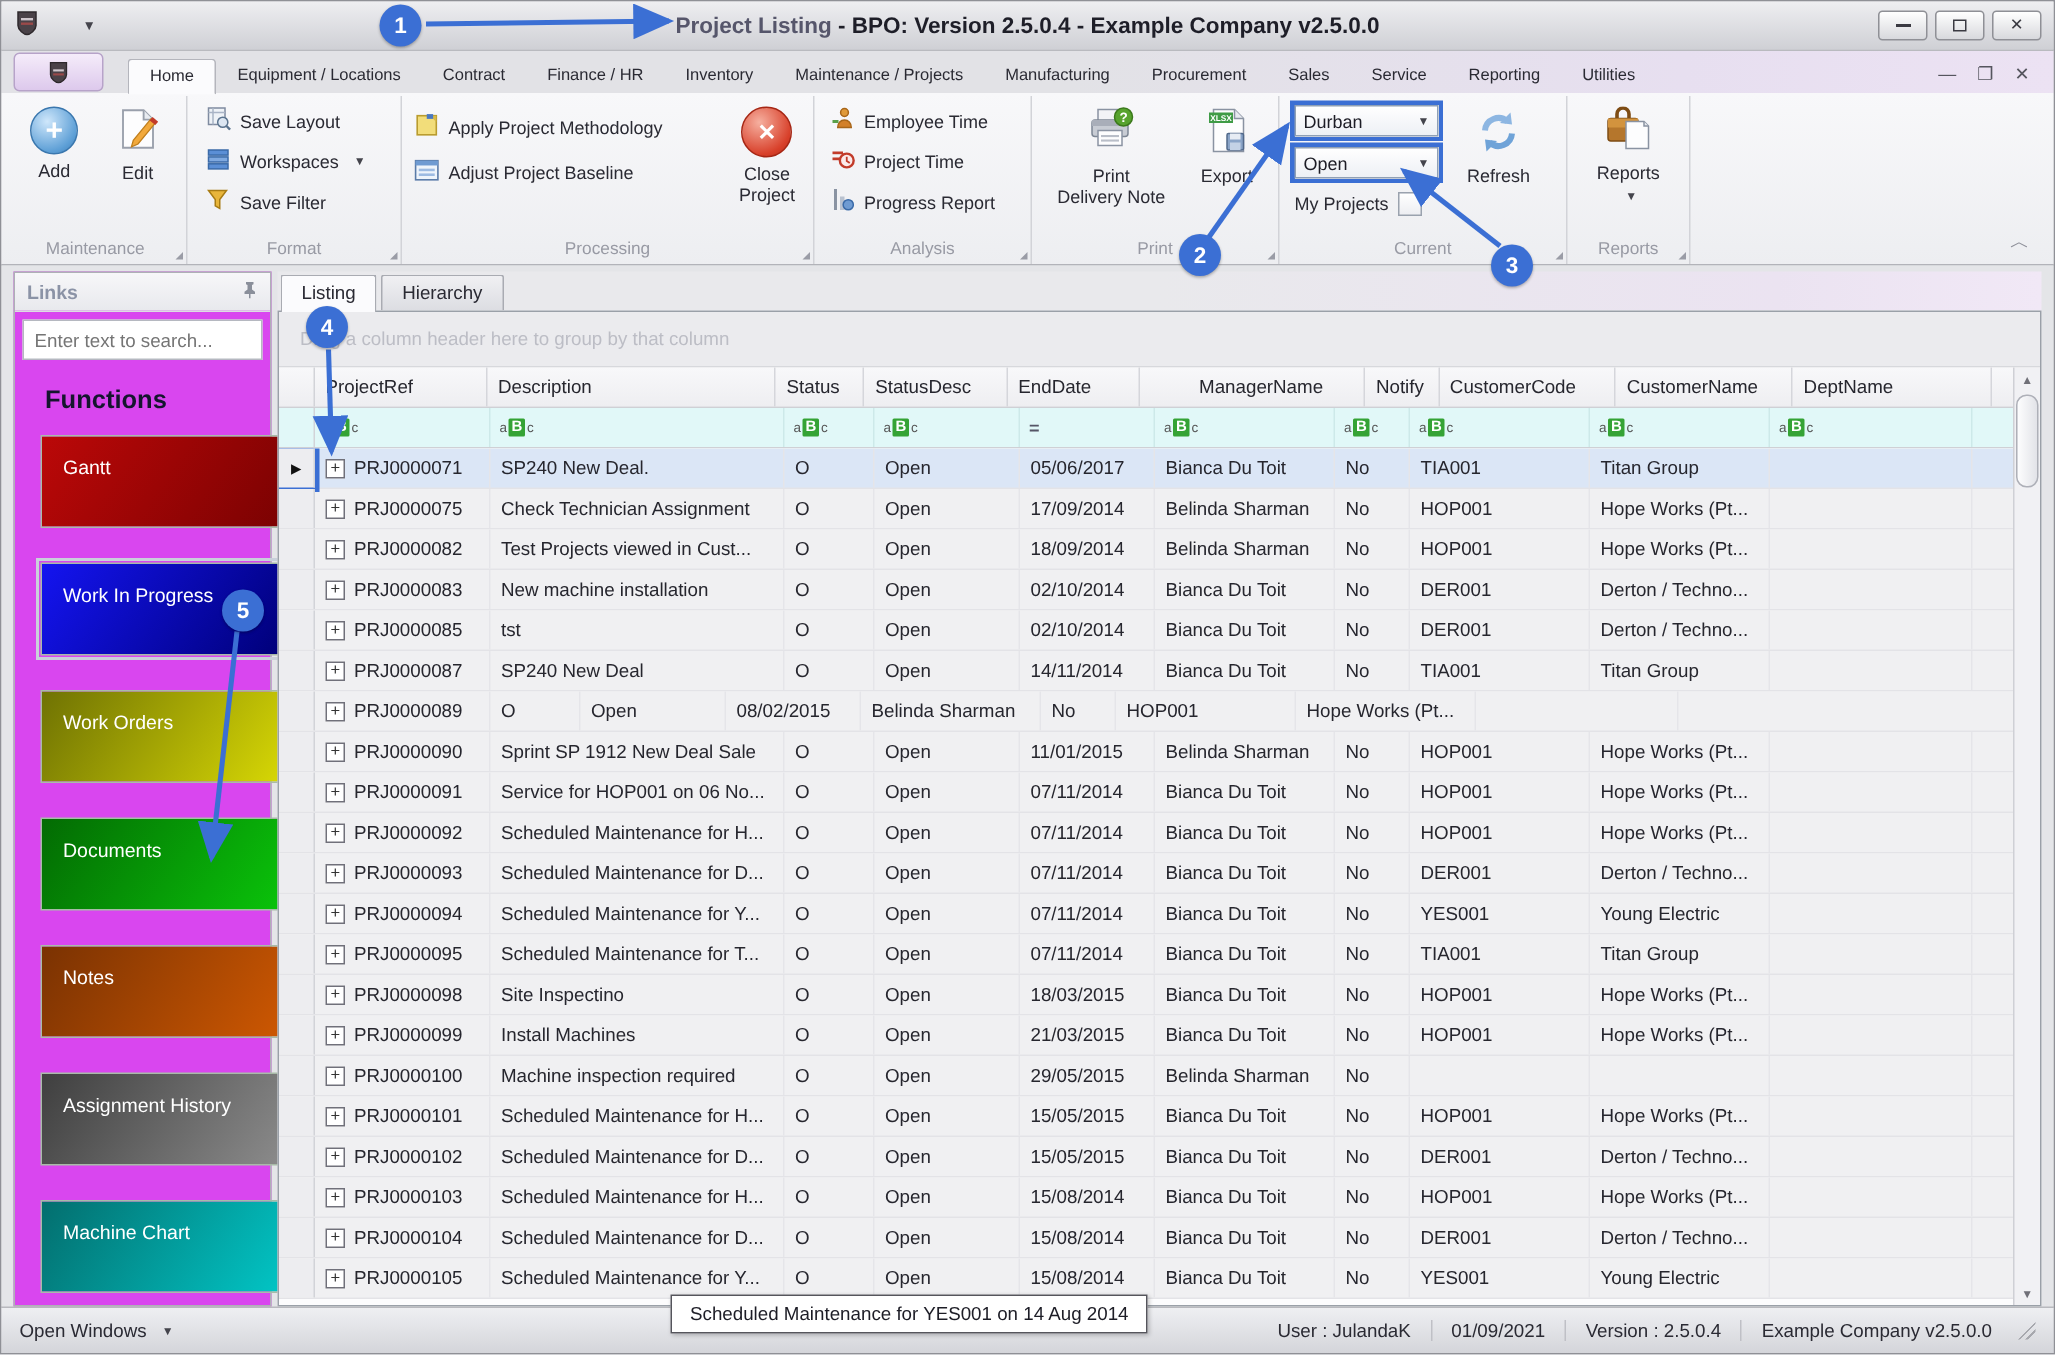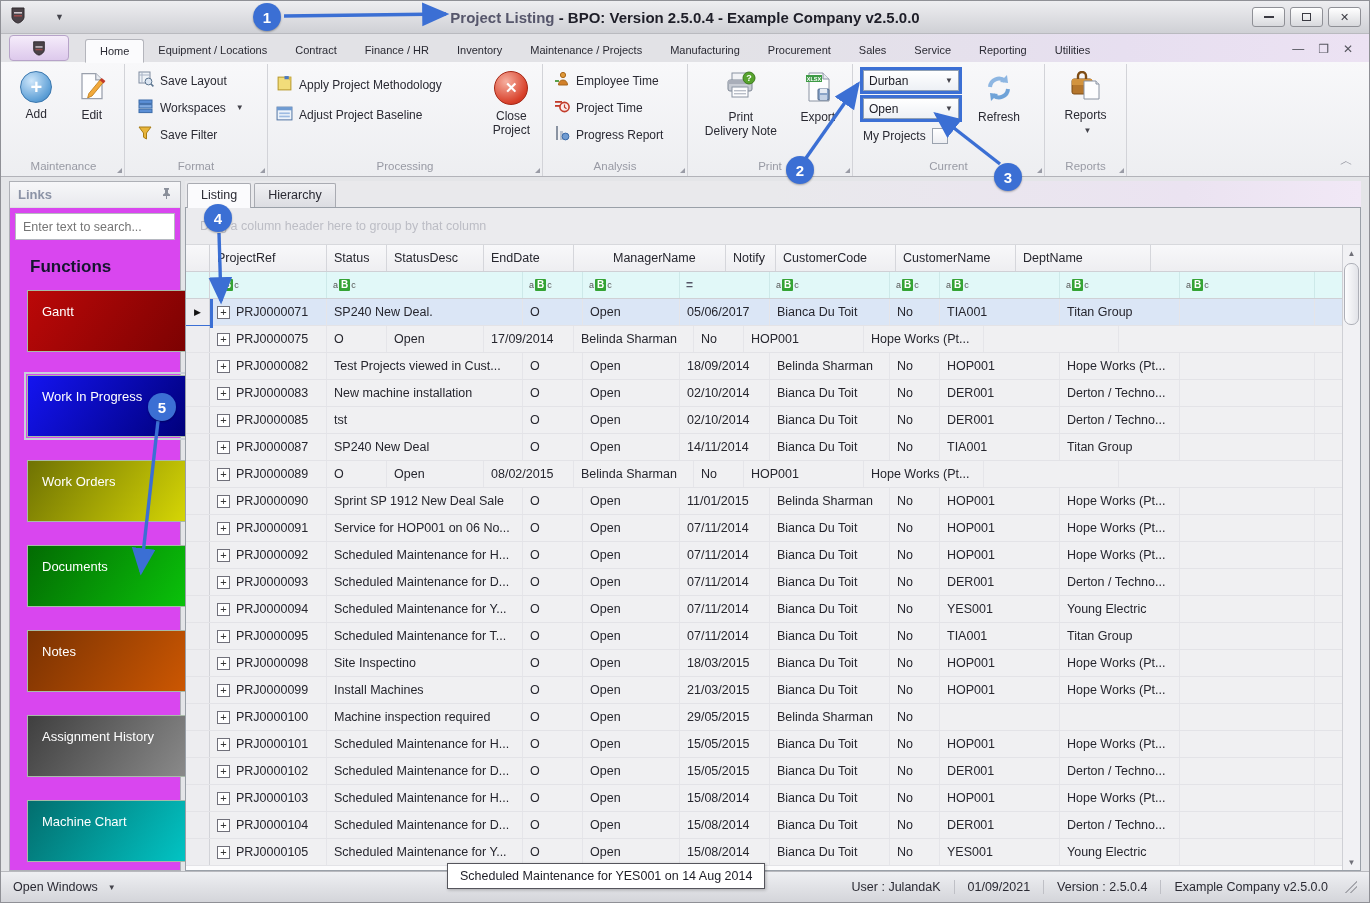--- a/index.html
+++ b/index.html
@@ -420,20 +420,21 @@
         </div>
       <div class="grid-frame">
         <div class="groupbar">
             <span>Drag a column header here to group by that column</span>
           </div>
         <div class="gwrap">
           <div class="gcols">
             <div class="ghead">
                 <div class="ind" style="background: transparent;"></div>
                 <div class="hcell" style="width: 117px;">ProjectRef</div>
+                <div class="hcell" style="width: 196px;">Description</div>
                 <div class="hcell" style="width: 60px;">Status</div>
                 <div class="hcell" style="width: 97px;">StatusDesc</div>
                 <div class="hcell" style="width: 90px;">EndDate</div>
                 <div class="hcell" style="width: 120px; margin-left: 32px;">ManagerName</div>
                 <div class="hcell" style="width: 50px;">Notify</div>
                 <div class="hcell" style="width: 120px;">CustomerCode</div>
                 <div class="hcell" style="width: 120px;">CustomerName</div>
                 <div class="hcell" style="width: 135px;">DeptName</div>
                 <div class="hcell fill"></div>
               </div>
@@ -526,20 +527,21 @@
                   <div class="cell" style="width: 120px;">Titan Group</div>
                   <div class="cell" style="width: 135px;"></div>
                   <div class="cell fill"></div>
                 </div>
                 <div class="grow">
                   <div class="ind"></div>
                   <div class="cell" style="width: 117px;">
                     <span class="expand">+</span>
                     <span>PRJ0000075</span>
                   </div>
+                  <div class="cell" style="width: 196px;">Check Technician Assignment</div>
                   <div class="cell" style="width: 60px;">O</div>
                   <div class="cell" style="width: 97px;">Open</div>
                   <div class="cell" style="width: 90px;">17/09/2014</div>
                   <div class="cell" style="width: 120px;">Belinda Sharman</div>
                   <div class="cell" style="width: 50px;">No</div>
                   <div class="cell" style="width: 120px;">HOP001</div>
                   <div class="cell" style="width: 120px;">Hope Works (Pt...</div>
                   <div class="cell" style="width: 135px;"></div>
                   <div class="cell fill"></div>
                 </div>

